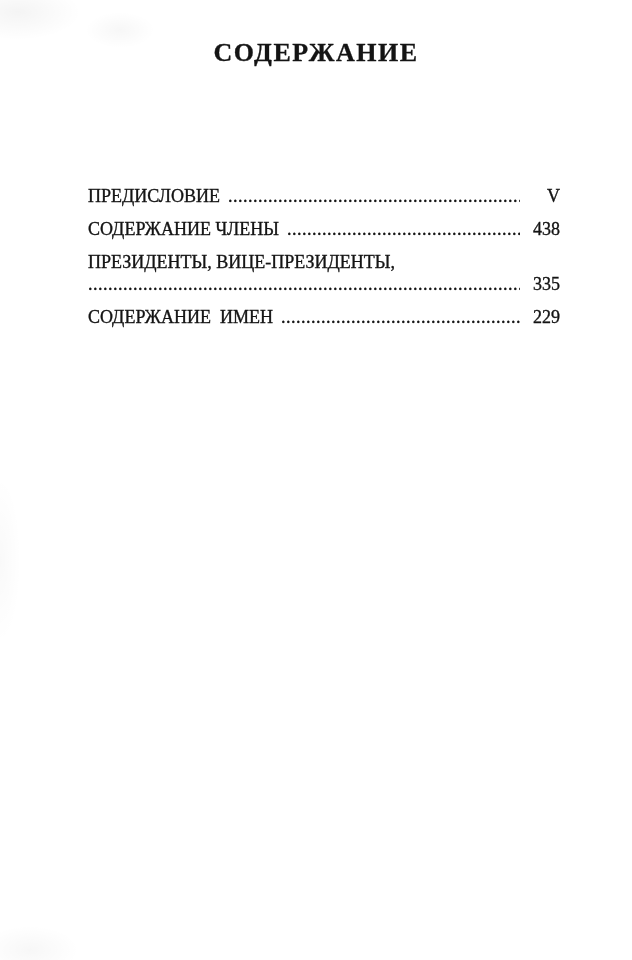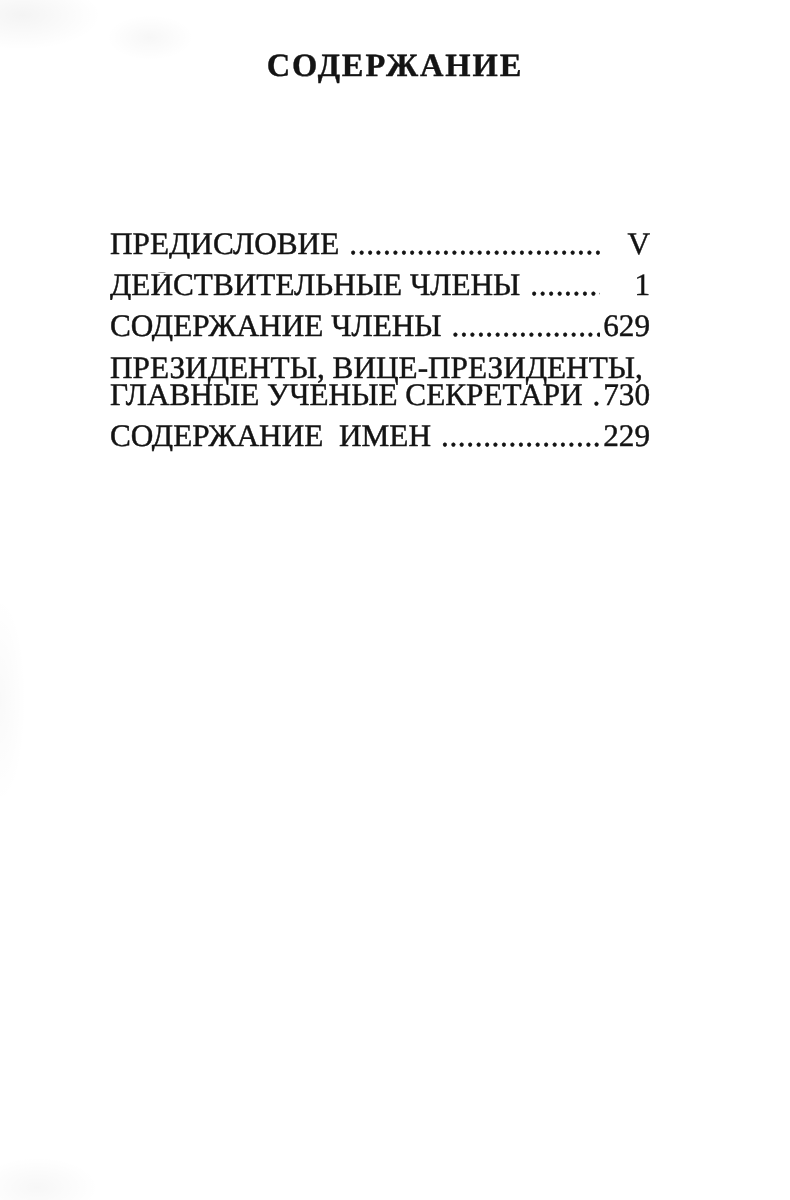--- a/index.html
+++ b/index.html
@@ -27,22 +27,22 @@
     text-align: center;
     font-size: 26px;
     font-weight: 700;
     letter-spacing: 1.5px;
     line-height: 32px;
     -webkit-text-stroke: 0.3px #141414;
   }
   .toc {
     margin-top: 116px;
     padding-left: 88px;
-    padding-right: 112px;
-    font-size: 25px;
+    padding-right: 72px;
+    font-size: 18px;
     line-height: 22px;
     -webkit-text-stroke: 0.35px #141414;
   }
   .toc-row {
     margin-bottom: 11px;
   }
   .toc-line {
     position: relative;
   }
   .lblwrap {
@@ -78,40 +78,34 @@
 
   <div class="toc">
 
     <div class="toc-row">
       <div class="toc-line">
         <div class="lblwrap with-dots"><span class="lbl">ПРЕДИСЛОВИЕ</span><span class="dots"></span></div>
         <span class="num">V</span>
       </div>
     </div>
 
-    <div class="toc-row">
-      <div class="toc-line">
-        <div class="lblwrap with-dots"><span class="lbl">ДЕЙСТВИТЕЛЬНЫЕ ЧЛЕНЫ</span><span class="dots"></span></div>
-        <span class="num">1</span>
-      </div>
-    </div>
 
 
     <div class="toc-row">
       <div class="toc-line">
         <div class="lblwrap with-dots"><span class="lbl">СОДЕРЖАНИЕ ЧЛЕНЫ</span><span class="dots"></span></div>
-        <span class="num">629</span>
+        <span class="num">438</span>
       </div>
     </div>
 
     <div class="toc-row">
       <div class="plainline">ПРЕЗИДЕНТЫ, ВИЦЕ-ПРЕЗИДЕНТЫ,</div>
       <div class="toc-line">
-        <div class="lblwrap with-dots"><span class="lbl">ГЛАВНЫЕ УЧЕНЫЕ СЕКРЕТАРИ</span><span class="dots"></span></div>
-        <span class="num">730</span>
+        <div class="lblwrap with-dots"><span class="dots"></span></div>
+        <span class="num">335</span>
       </div>
     </div>
 
     <div class="toc-row">
       <div class="toc-line">
         <div class="lblwrap with-dots"><span class="lbl">СОДЕРЖАНИЕ  ИМЕН</span><span class="dots"></span></div>
         <span class="num">229</span>
       </div>
     </div>
 

